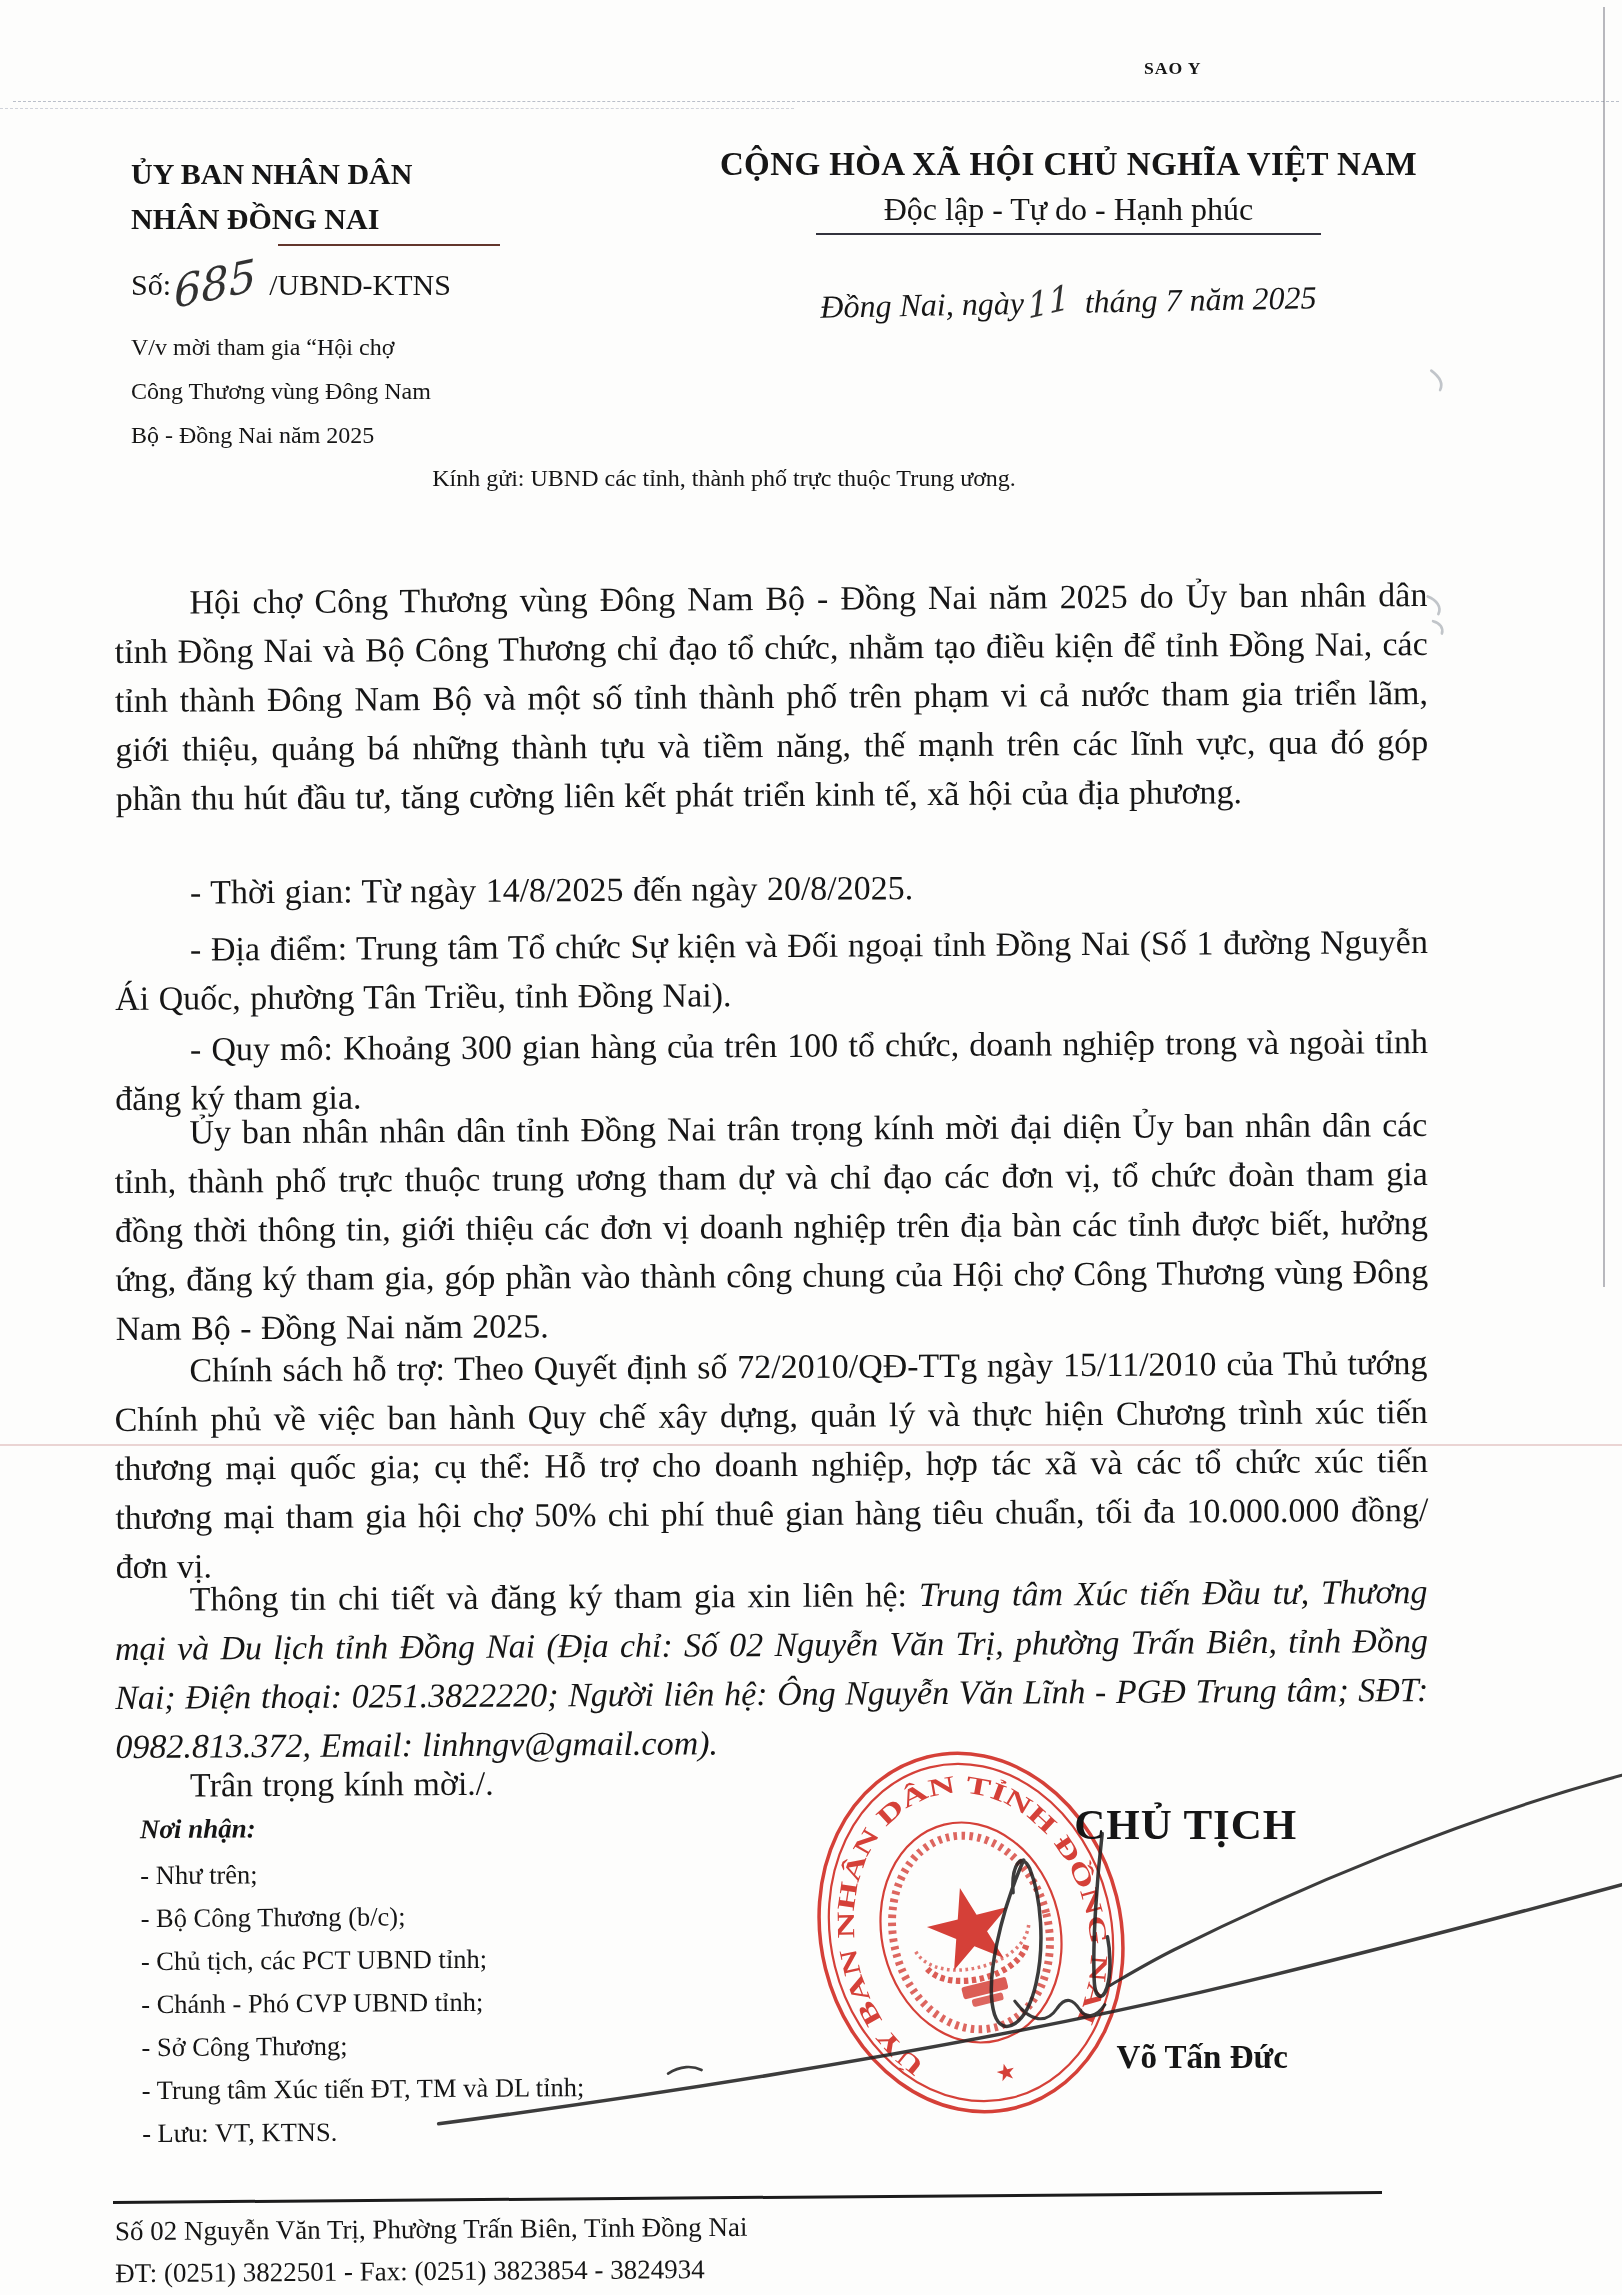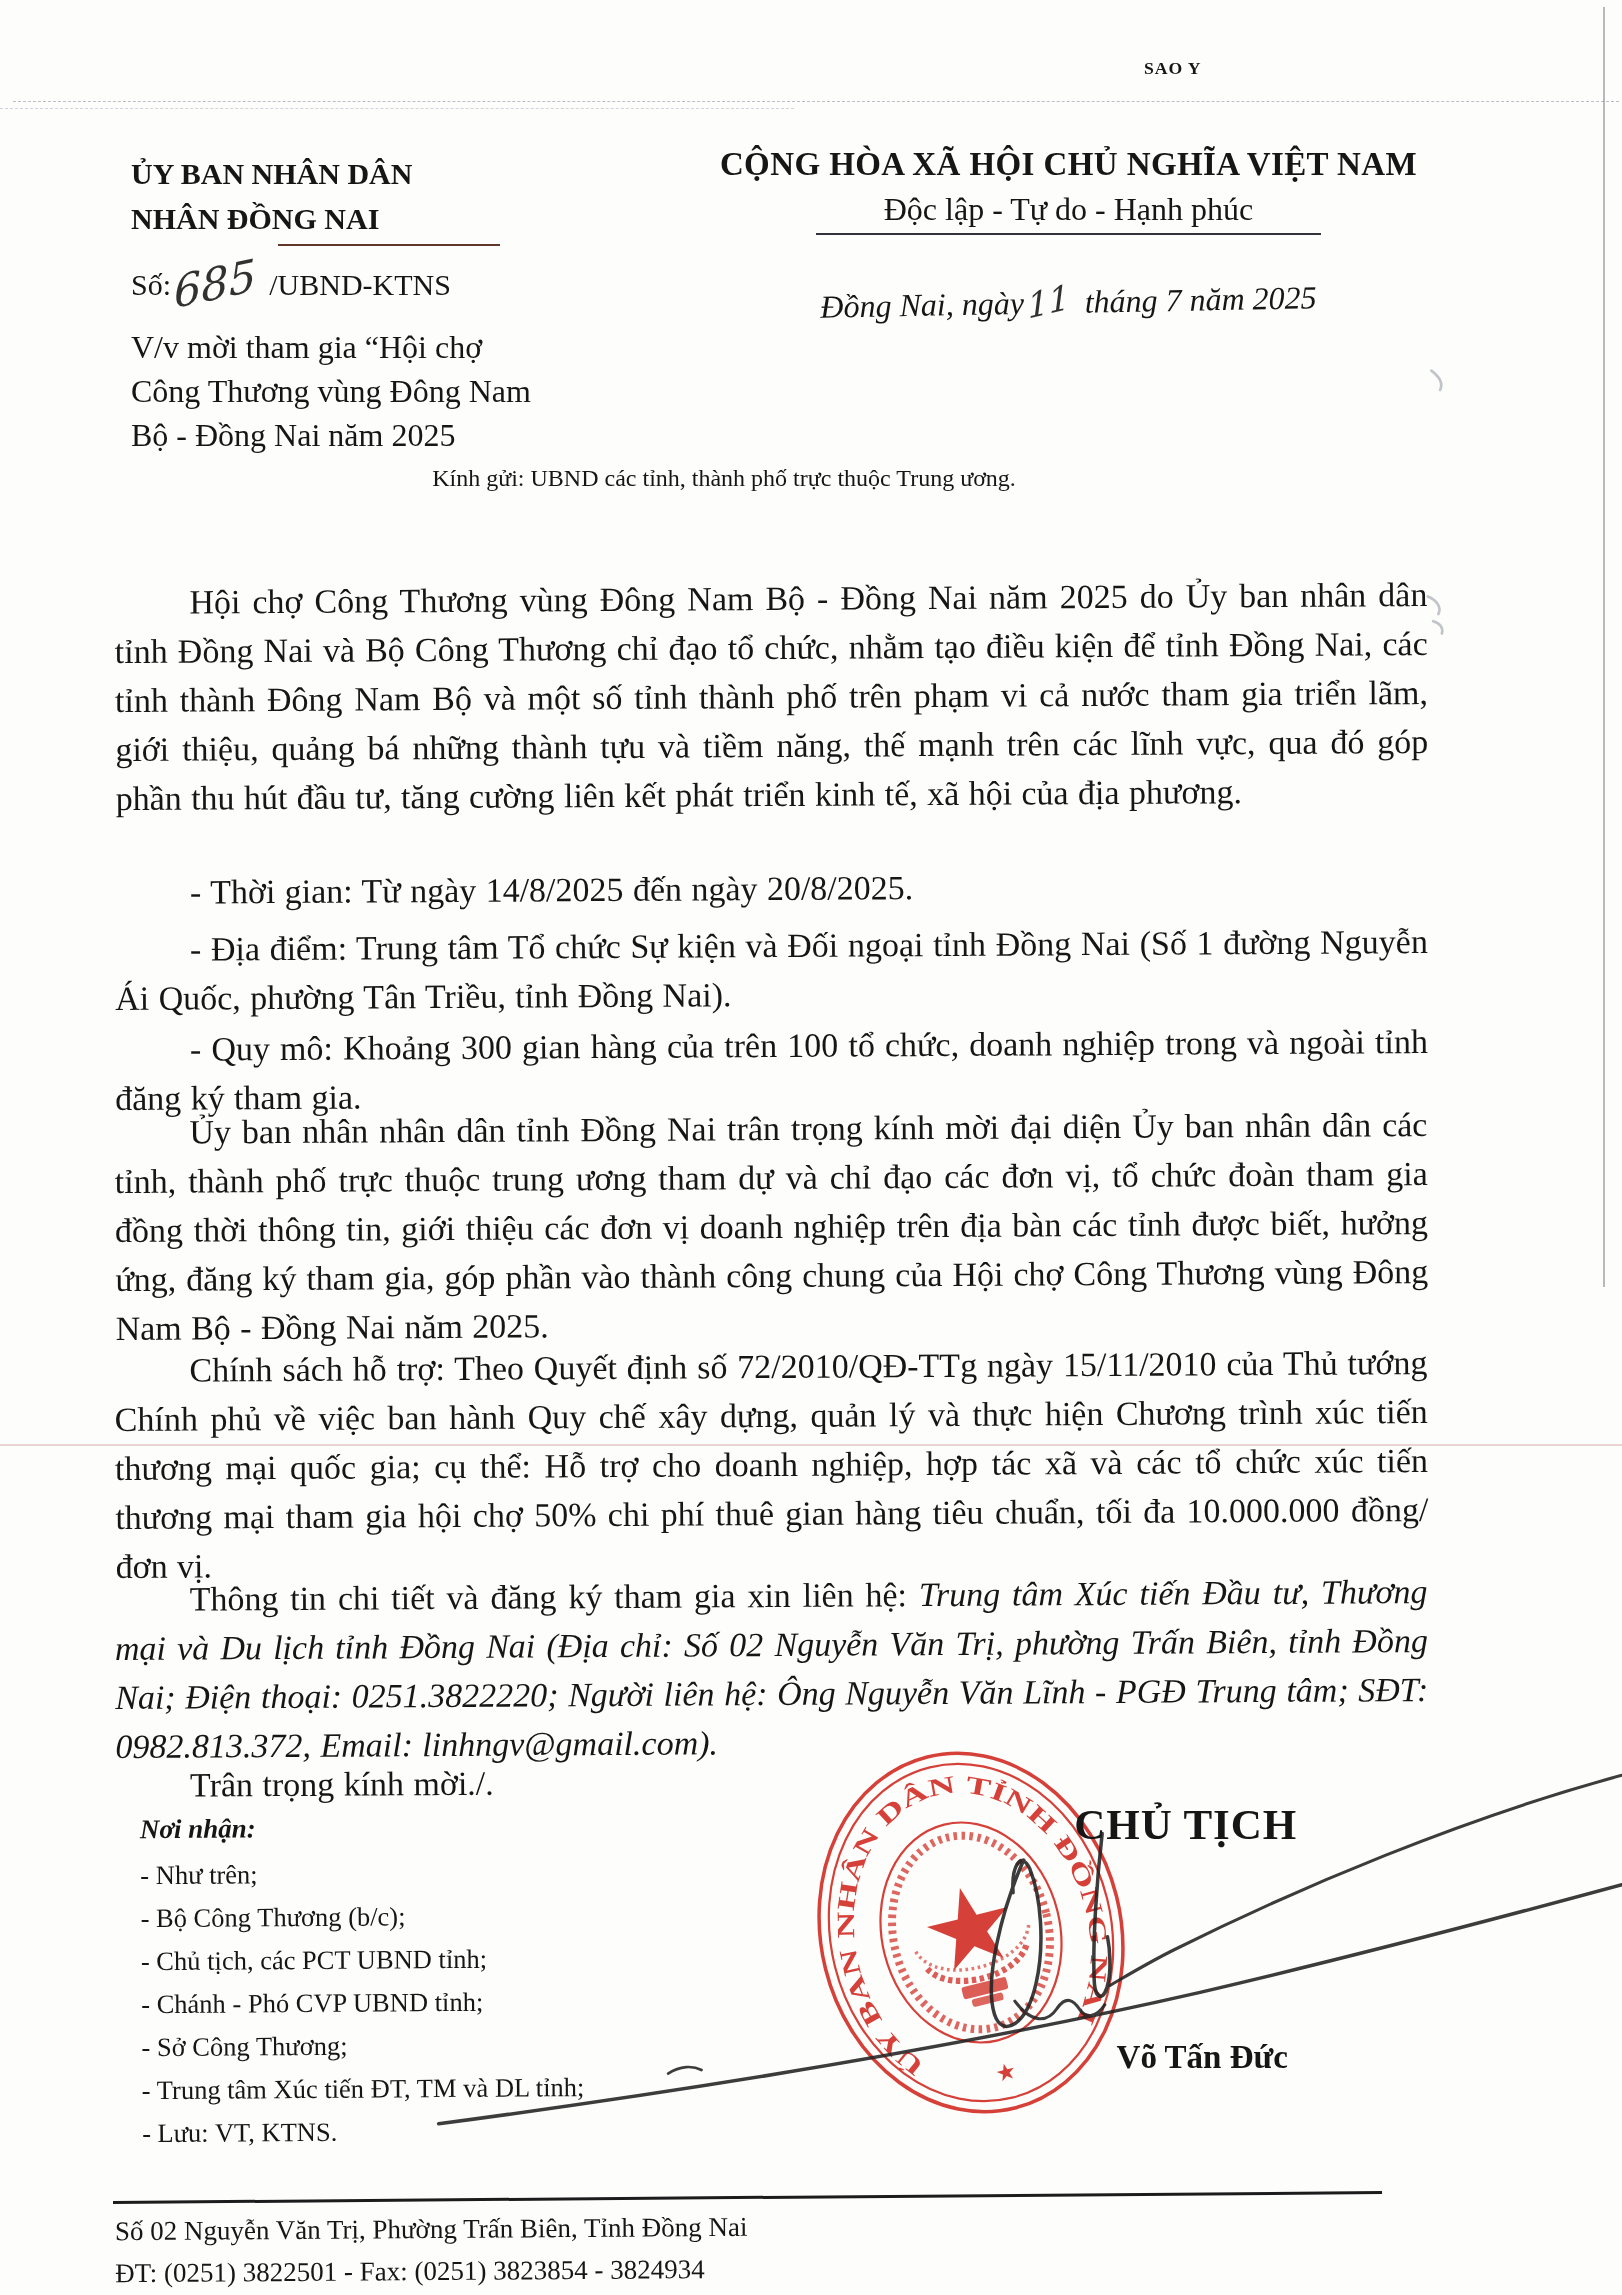--- a/index.html
+++ b/index.html
@@ -27,21 +27,21 @@
   .sign-note .saoy{font-weight:bold;font-size:17.7px;letter-spacing:0.9px;padding-top:24px;white-space:nowrap;}
   
   .col-left{position:absolute;left:131px;top:152px;width:516px;}
   .issuer1{font-weight:bold;font-size:30px;line-height:44px;}
   .issuer2{font-weight:bold;font-size:30px;line-height:46px;}
   .rule-left{width:222px;height:2.6px;background:#63362c;margin:1.8px auto 8.8px auto;}
   .so-line{font-size:30px;line-height:49px;white-space:nowrap;}
   .hand{display:inline-block;font-family:"DejaVu Serif",serif;font-style:italic;
     transform:rotate(-12deg) skewX(-10deg);opacity:.88;}
   .hand-685{font-size:44px;margin:0 12.4px 0 1.8px;position:relative;top:3.5px;}
-  .subject{font-size:32px;line-height:44px;margin-top:16px;}
+  .subject{font-size:24px;line-height:44px;margin-top:16px;}
   .col-right{position:absolute;left:678px;top:142px;width:781px;text-align:center;}
   .national1{font-weight:bold;font-size:33px;line-height:44px;letter-spacing:0.4px;white-space:nowrap;}
   .national2{font-weight:normal;font-size:32px;line-height:46px;}
   .rule-right{width:505px;height:2.6px;background:#33333d;margin:0.9px auto 0 auto;}
   .date-line{font-style:italic;font-size:32px;margin-top:46px;transform:rotate(-1.1deg);white-space:nowrap;}
   .hand-11{font-size:34px;margin:0 14px 0 3.5px;}
   
   .salutation{position:absolute;left:115px;top:465px;width:1218px;text-align:center;
     font-size:24px;}
   .bodyblock{position:absolute;left:115px;width:1313px;

